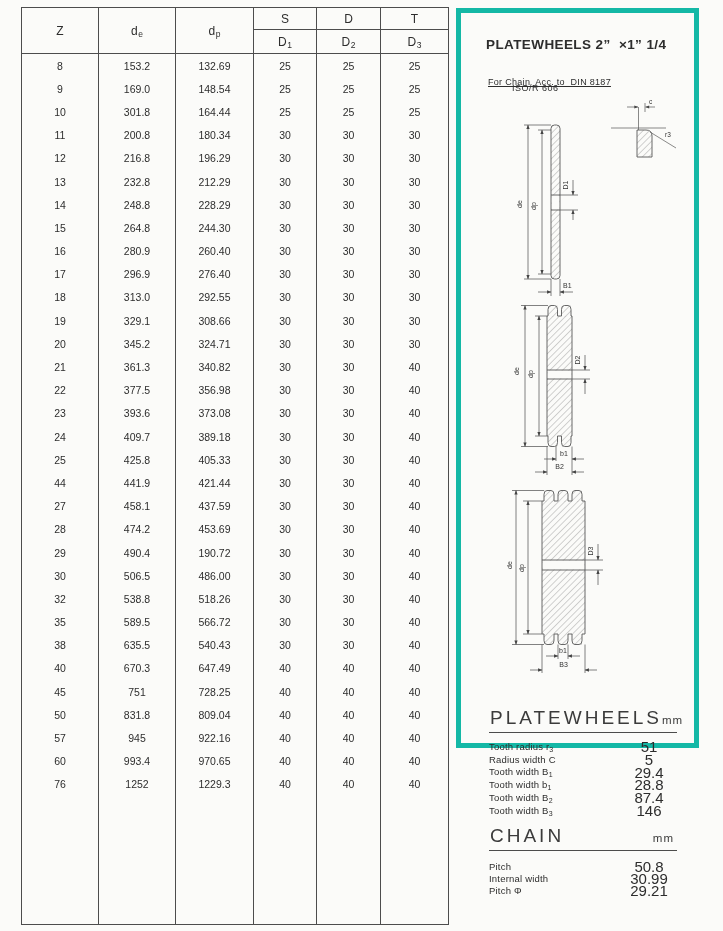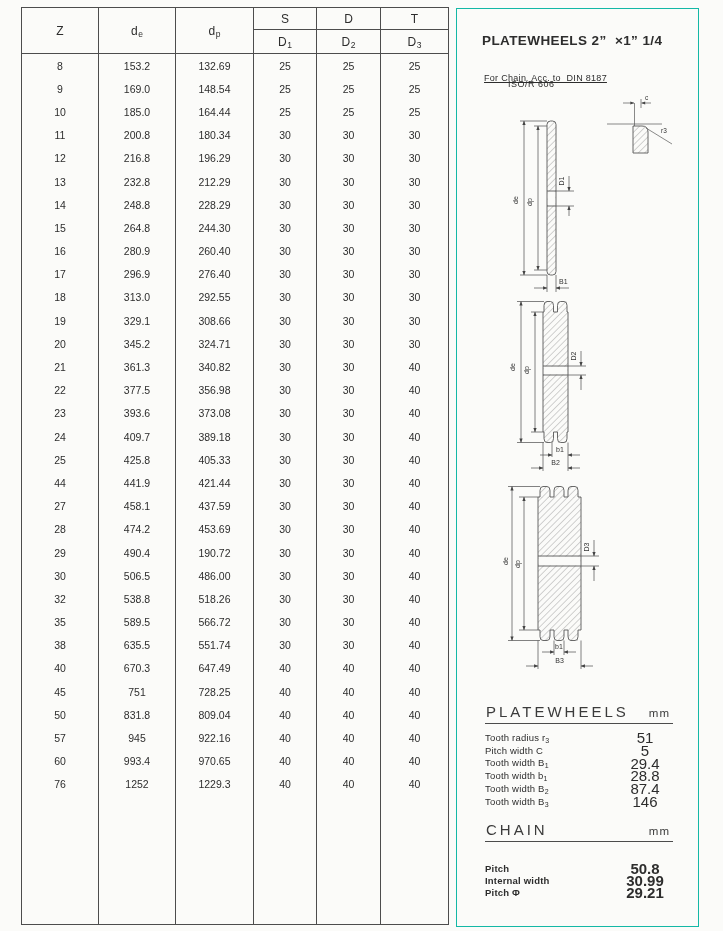--- a/index.html
+++ b/index.html
@@ -31,42 +31,42 @@
   .hs{grid-column:4;grid-row:1;border-bottom:1px solid var(--line);}
   .hd{grid-column:5;grid-row:1;border-bottom:1px solid var(--line);}
   .ht{grid-column:6;grid-row:1;border-bottom:1px solid var(--line);}
   .hd1{grid-column:4;grid-row:2;border-bottom:1px solid var(--line);}
   .hd2{grid-column:5;grid-row:2;border-bottom:1px solid var(--line);}
   .hd3{grid-column:6;grid-row:2;border-bottom:1px solid var(--line);}
   .subsc{font-size:8.5px;display:inline-block;transform:translateY(3px);margin-left:0.5px;}
 
   
   .panel{
-    position:absolute;left:456px;top:8px;width:243px;height:919px;
-    border:1px solid #14b8a6;box-sizing:border-box;
+    position:absolute;left:456px;top:8px;width:243px;height:740px;
+    border:5px solid #14b8a6;box-sizing:border-box;
   }
   .panel-title{position:absolute;left:25px;top:24px;font-size:13.5px;font-weight:bold;letter-spacing:0.4px;white-space:pre;}
   .panel-sub1{position:absolute;left:27px;top:64px;font-size:9px;letter-spacing:0.3px;white-space:pre;text-decoration:underline;}
   .panel-sub2{position:absolute;left:27px;top:70px;font-size:9px;letter-spacing:0.5px;padding-left:24px;}
   .diagrams{position:absolute;left:0;top:0;width:241px;height:917px;}
   .dimlabel{font-size:7px;fill:#333;}
   .dimlabel2{font-size:6.5px;fill:#333;}
 
   
   .spec{position:absolute;left:28px;width:188px;}
   .spec-pw{top:694px;}
   .spec-chain{top:812px;}
   .spec-head{display:flex;justify-content:space-between;align-items:baseline;
     border-bottom:1.5px solid #4c4c4c;padding:0 3px 3px 1px;}
-  .spec-heading{font-size:15px;letter-spacing:3px;color:#3b3b3b;}
+  .spec-heading{font-size:19px;letter-spacing:3px;color:#3b3b3b;}
   .spec-unit{font-size:11.5px;letter-spacing:1px;color:#3b3b3b;}
   .spec-rows{margin-top:7px;}
   .spec-row{display:flex;align-items:center;height:12.8px;font-size:9.5px;}
   .spec-chain .spec-row{height:12.4px;}
-  .spec-chain .spec-rows{margin-top:20px;font-weight:bold;}
+  .spec-chain .spec-rows{margin-top:9px;}
   .spec-label{flex:1;letter-spacing:0.2px;white-space:pre;}
   .spec-value{width:56px;text-align:center;font-size:15px;}
   .subsc2{font-size:7px;display:inline-block;transform:translateY(2px);}
 </style>
 </head>
 <body>
 
 <div class="tbl">
   <div class="cell hcell hz">Z</div>
   <div class="cell hcell hde c1">
@@ -99,21 +99,21 @@
     <div class="cell c3">25</div>
     <div class="cell c4">25</div>
     <div class="cell c5">25</div>
     <div class="cell c0">9</div>
     <div class="cell c1">169.0</div>
     <div class="cell c2">148.54</div>
     <div class="cell c3">25</div>
     <div class="cell c4">25</div>
     <div class="cell c5">25</div>
     <div class="cell c0">10</div>
-    <div class="cell c1">185.0</div>
+    <div class="cell c1">301.8</div>
     <div class="cell c2">164.44</div>
     <div class="cell c3">25</div>
     <div class="cell c4">25</div>
     <div class="cell c5">25</div>
     <div class="cell c0">11</div>
     <div class="cell c1">200.8</div>
     <div class="cell c2">180.34</div>
     <div class="cell c3">30</div>
     <div class="cell c4">30</div>
     <div class="cell c5">30</div>
@@ -238,21 +238,21 @@
     <div class="cell c4">30</div>
     <div class="cell c5">40</div>
     <div class="cell c0">35</div>
     <div class="cell c1">589.5</div>
     <div class="cell c2">566.72</div>
     <div class="cell c3">30</div>
     <div class="cell c4">30</div>
     <div class="cell c5">40</div>
     <div class="cell c0">38</div>
     <div class="cell c1">635.5</div>
-    <div class="cell c2">551.74</div>
+    <div class="cell c2">540.43</div>
     <div class="cell c3">30</div>
     <div class="cell c4">30</div>
     <div class="cell c5">40</div>
     <div class="cell c0">40</div>
     <div class="cell c1">670.3</div>
     <div class="cell c2">647.49</div>
     <div class="cell c3">40</div>
     <div class="cell c4">40</div>
     <div class="cell c5">40</div>
     <div class="cell c0">45</div>
@@ -455,21 +455,21 @@
     <div class="spec-head">
       <span class="spec-heading">PLATEWHEELS</span>
       <span class="spec-unit">mm</span>
     </div>
     <div class="spec-rows">
         <div class="spec-row">
           <span class="spec-label">Tooth radius r<span class="subsc2">3</span></span>
           <span class="spec-value">51</span>
         </div>
         <div class="spec-row">
-          <span class="spec-label">Pitch width C</span>
+          <span class="spec-label">Radius width C</span>
           <span class="spec-value">5</span>
         </div>
         <div class="spec-row">
           <span class="spec-label">Tooth width B<span class="subsc2">1</span></span>
           <span class="spec-value">29.4</span>
         </div>
         <div class="spec-row">
           <span class="spec-label">Tooth width b<span class="subsc2">1</span></span>
           <span class="spec-value">28.8</span>
         </div>

